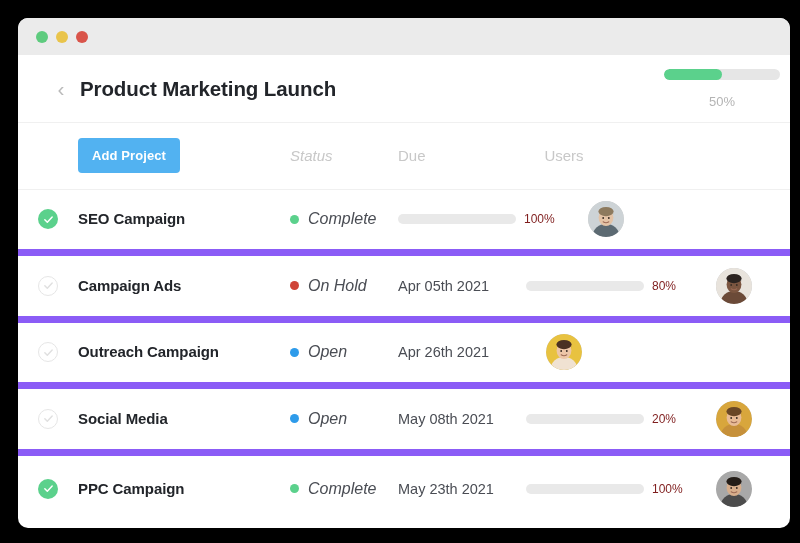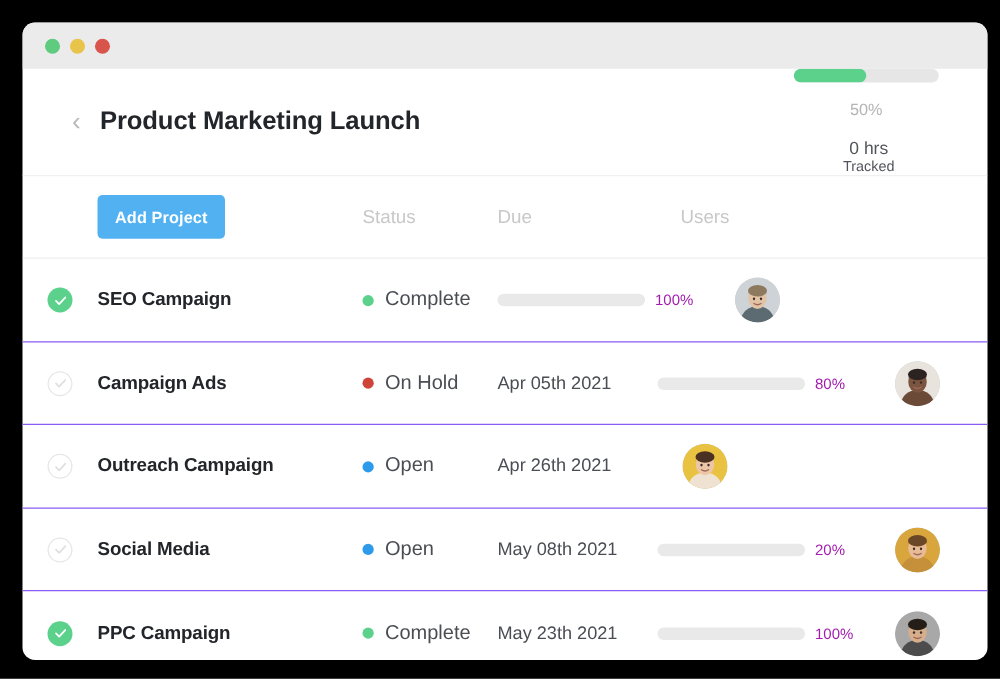--- a/index.html
+++ b/index.html
@@ -113,28 +113,28 @@
     flex: 1 1 auto;
     display: flex;
     flex-direction: column;
   }
   .row {
     display: flex;
     align-items: center;
     height: 66.5px;
     flex: 0 0 66.5px;
     box-sizing: border-box;
-    border-bottom: 1px solid #8b5cf6;
+    border-bottom: 7px solid #8b5cf6;
   }
   .row.last { border-bottom: none; }
   .col-head-row { border-bottom: 1px solid #f0f0f0; }
 
   .c-check  { width: 60px; display: flex; justify-content: center; align-items: center; flex: 0 0 60px; }
   .c-name   { width: 212px; flex: 0 0 212px; }
-  .c-status { width: 108px; flex: 0 0 108px; display: flex; align-items: center; }
+  .c-status { width: 108px; flex: 0 0 108px; display: flex; align-items: center; font-style: italic; }
   .c-due    { width: 128px; flex: 0 0 128px; }
   .c-prog   { width: 170px; flex: 0 0 170px; display: flex; align-items: center; gap: 8px; }
   .c-user   { width: 76px; flex: 0 0 76px; display: flex; justify-content: center; align-items: center; }
 
   
   .col-label {
     font-size: 15px;
     color: #c8c8c8;
   }
   .add-btn {
@@ -178,21 +178,21 @@
 
   .p-track {
     width: 118px;
     height: 10px;
     background: #e9e9e9;
     border-radius: 6px;
     overflow: hidden;
     flex: 0 0 118px;
   }
   .p-fill { height: 100%; border-radius: 6px; }
-  .p-pct  { font-size: 12px; color: #a21caf; }
+  .p-pct  { font-size: 12px; color: #7f1d1d; }
 
   .avatar {
     width: 36px; height: 36px;
     border-radius: 50%;
     overflow: hidden;
     position: relative;
     cursor: pointer;
     background: #cfcfcf;
   }
   .avatar svg { display: block; width: 36px; height: 36px; }
@@ -212,24 +212,20 @@
 
   <div class="project-header">
     <div class="back-chevron">‹</div>
     <div class="project-title">Product Marketing Launch</div>
 
     <div class="header-progress-wrap">
       <div class="hp-track">
         <div class="hp-fill" style="width: 50%; background: rgb(91, 209, 140);"></div>
       </div>
       <div class="hp-pct">50%</div>
-      <div class="tracked-block">
-        <div class="tracked-hrs">0 hrs</div>
-        <div class="tracked-label">Tracked</div>
-      </div>
     </div>
   </div>
 
   <div class="table">
 
     <div class="row col-head-row">
       <div class="c-check"></div>
       <div class="c-name">
         <button class="add-btn" style="background: rgb(82, 178, 241);">Add Project</button>
       </div>

